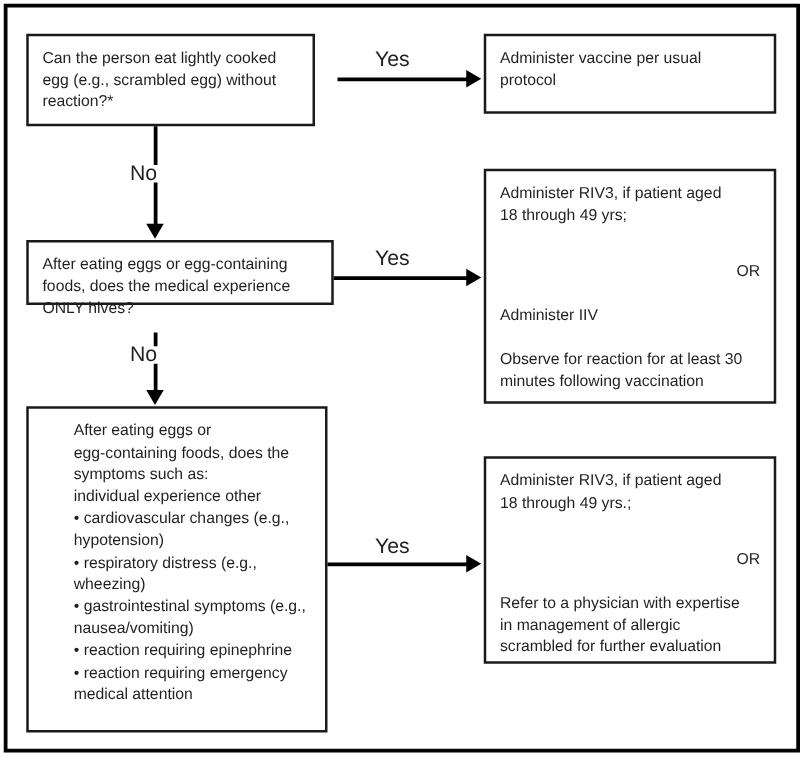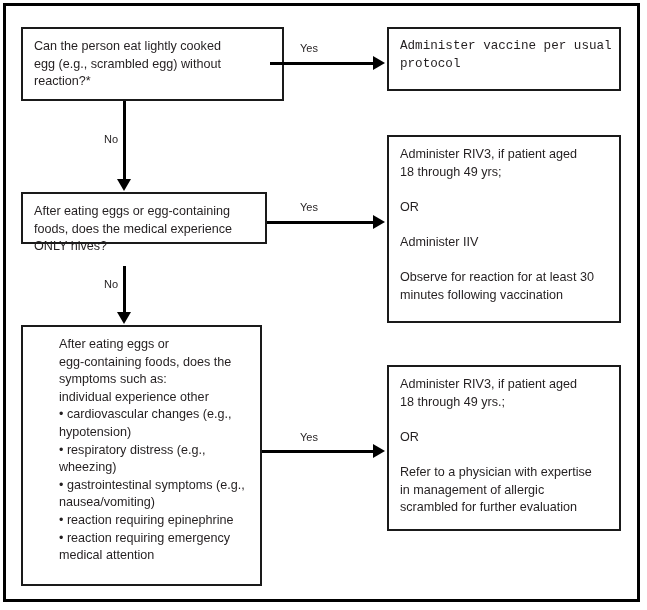--- a/index.html
+++ b/index.html
@@ -32,26 +32,26 @@
     position: absolute;
     box-sizing: border-box;
     background: #ffffff;
     border: 2px solid #1a1a1a;
     font-size: 12.6px;
     line-height: 17.6px;
     color: #231f20;
     padding: 9px 11px 8px 11px;
   }
   .node .line { display: block; white-space: pre; }
-  .node .center { display: block; text-align: left; white-space: pre; }
+  .node .center { display: block; text-align: right; white-space: pre; margin-top: 10px; }
   .node .blank { display: block; height: 17.6px; }
 
   
-  #q1 { left: 21px;  top: 27px;  width: 263px; height: 74px; }
-  #a1 { left: 387px; top: 27px;  width: 234px; height: 64px; font-family: Liberation Mono, monospace; }
+  #q1 { left: 21px;  top: 27px;  width: 231px; height: 74px; }
+  #a1 { left: 387px; top: 27px;  width: 234px; height: 64px; }
   #q2 { left: 21px;  top: 192px; width: 246px; height: 52px; }
   #a2 { left: 387px; top: 135px; width: 234px; height: 188px; }
   #q3 { left: 21px;  top: 325px; width: 241px; height: 261px; padding-left: 36px; }
   #a3 { left: 387px; top: 365px; width: 234px; height: 166px; }
 
   
   .hline {
     position: absolute;
     height: 3px;
     background: #000000;
@@ -70,21 +70,21 @@
   }
   .arrow-down {
     position: absolute;
     width: 0; height: 0;
     border-left: 7px solid transparent;
     border-right: 7px solid transparent;
     border-top: 12px solid #000000;
   }
   .edge-label {
     position: absolute;
-    font-size: 11px;
+    font-size: 17px;
     line-height: 14px;
     color: #231f20;
     white-space: nowrap;
     background: #ffffff;
     padding: 0 3px;
   }
 
   
   #e1-line  { left: 270px; top: 62px;  width: 104px; }
   #e1-arrow { left: 373px; top: 56px; }

